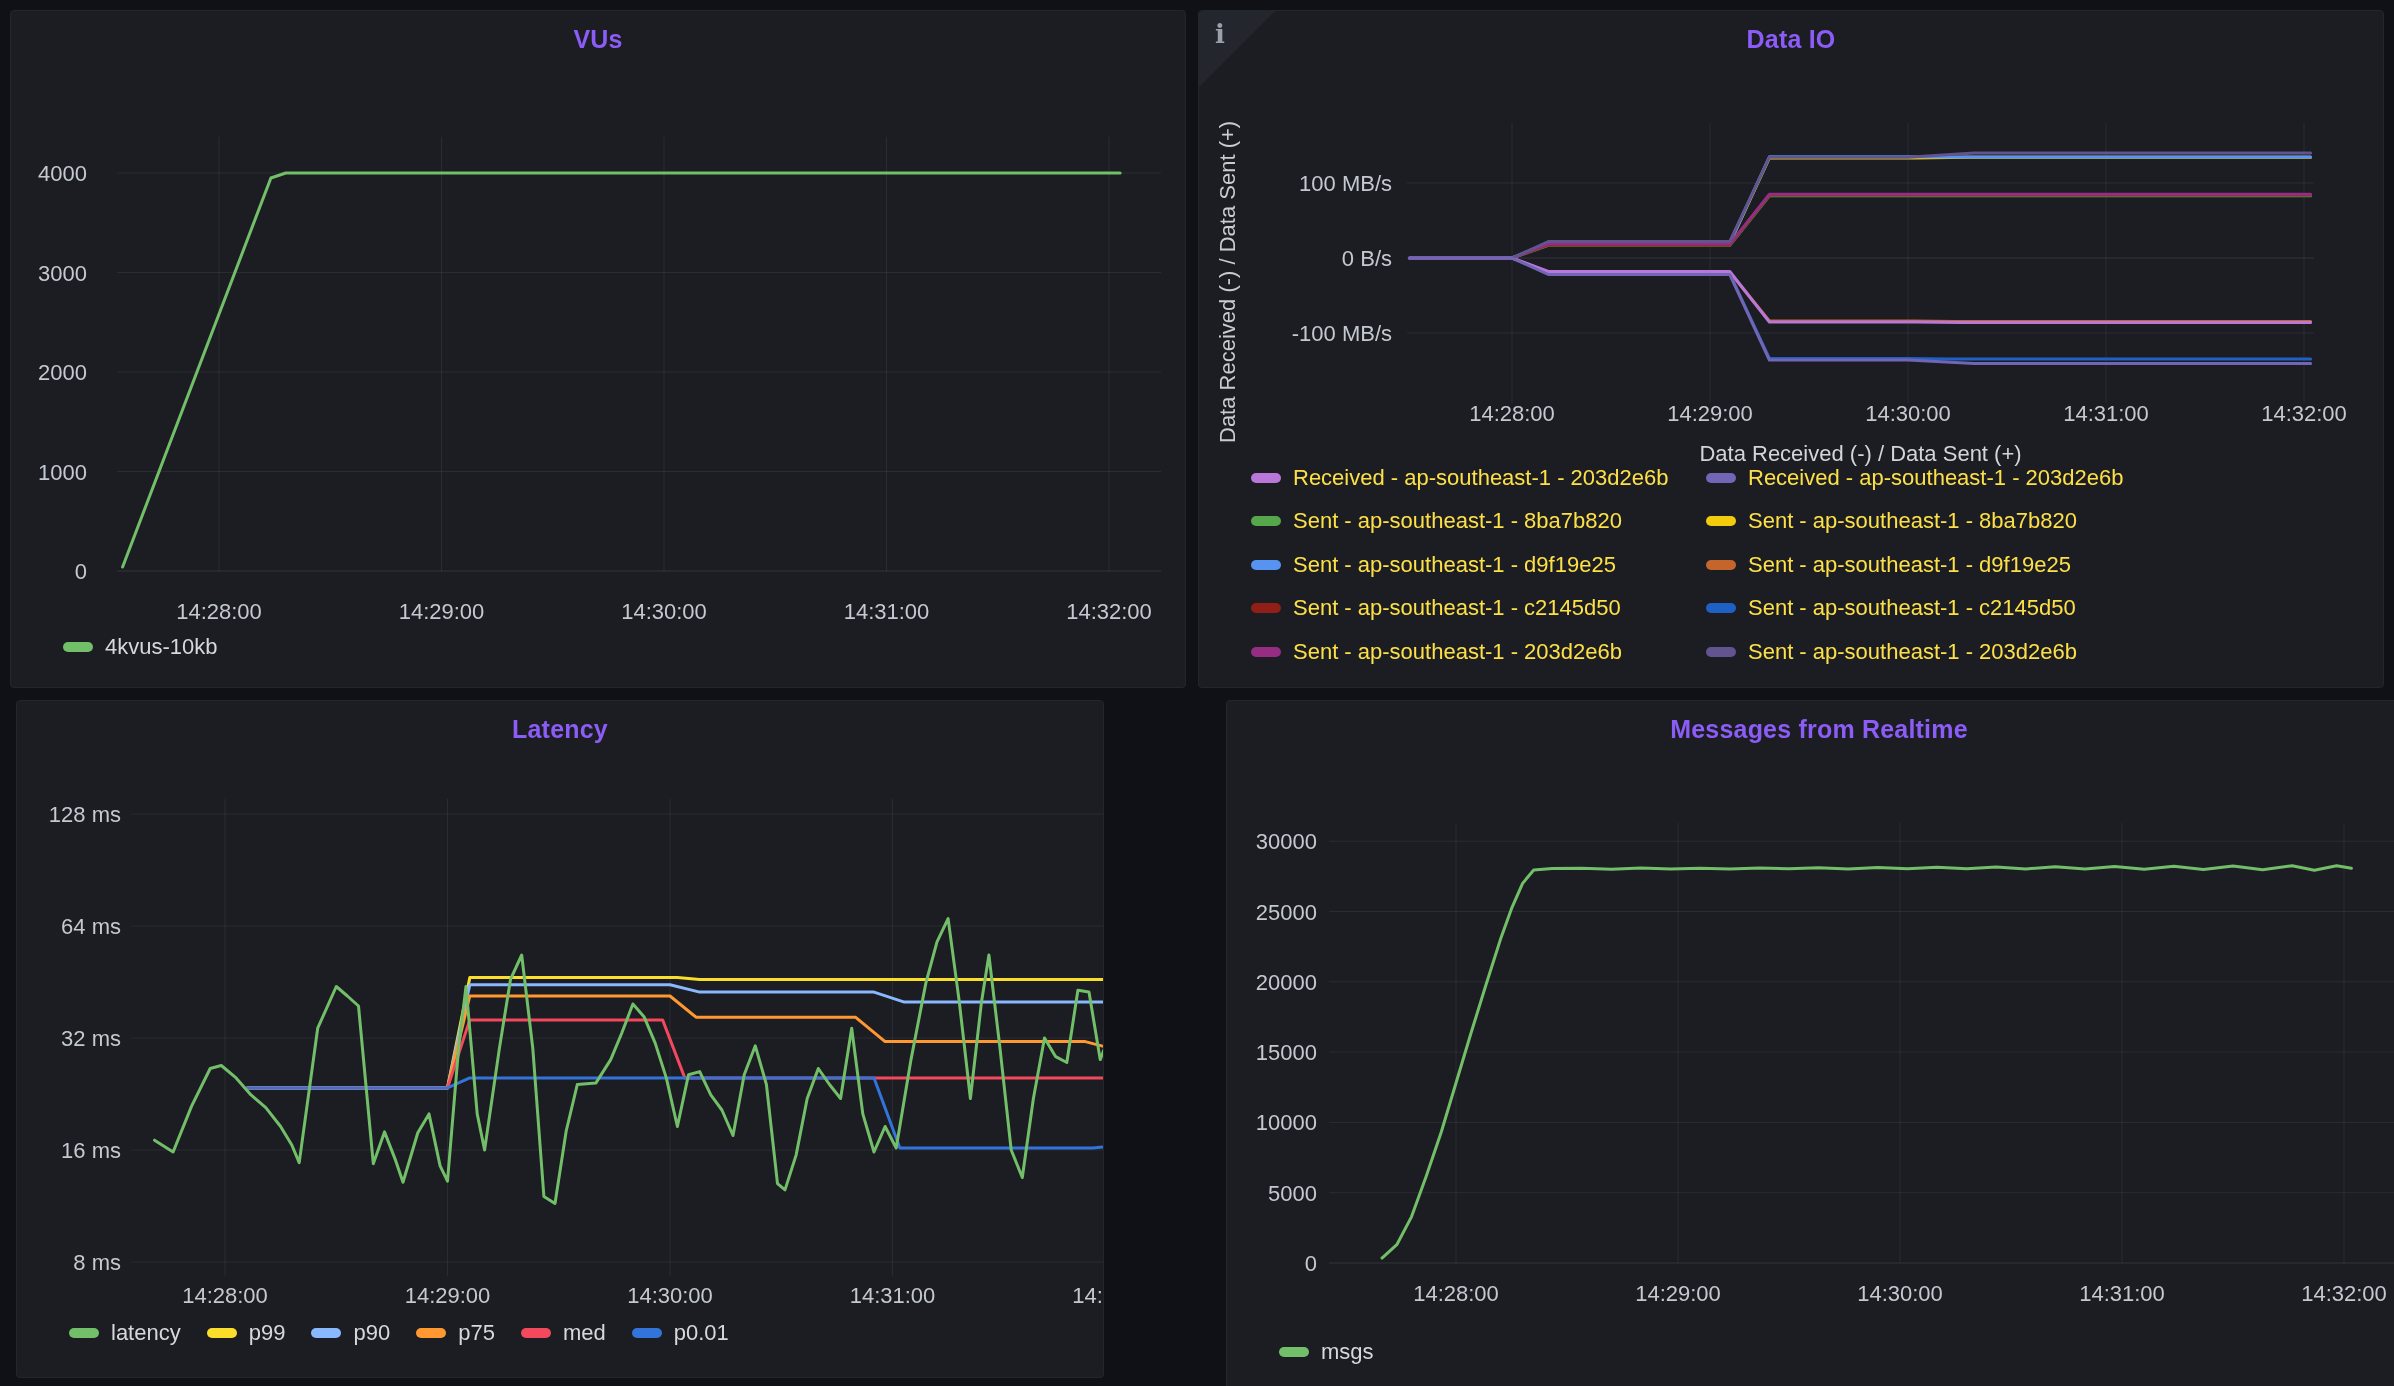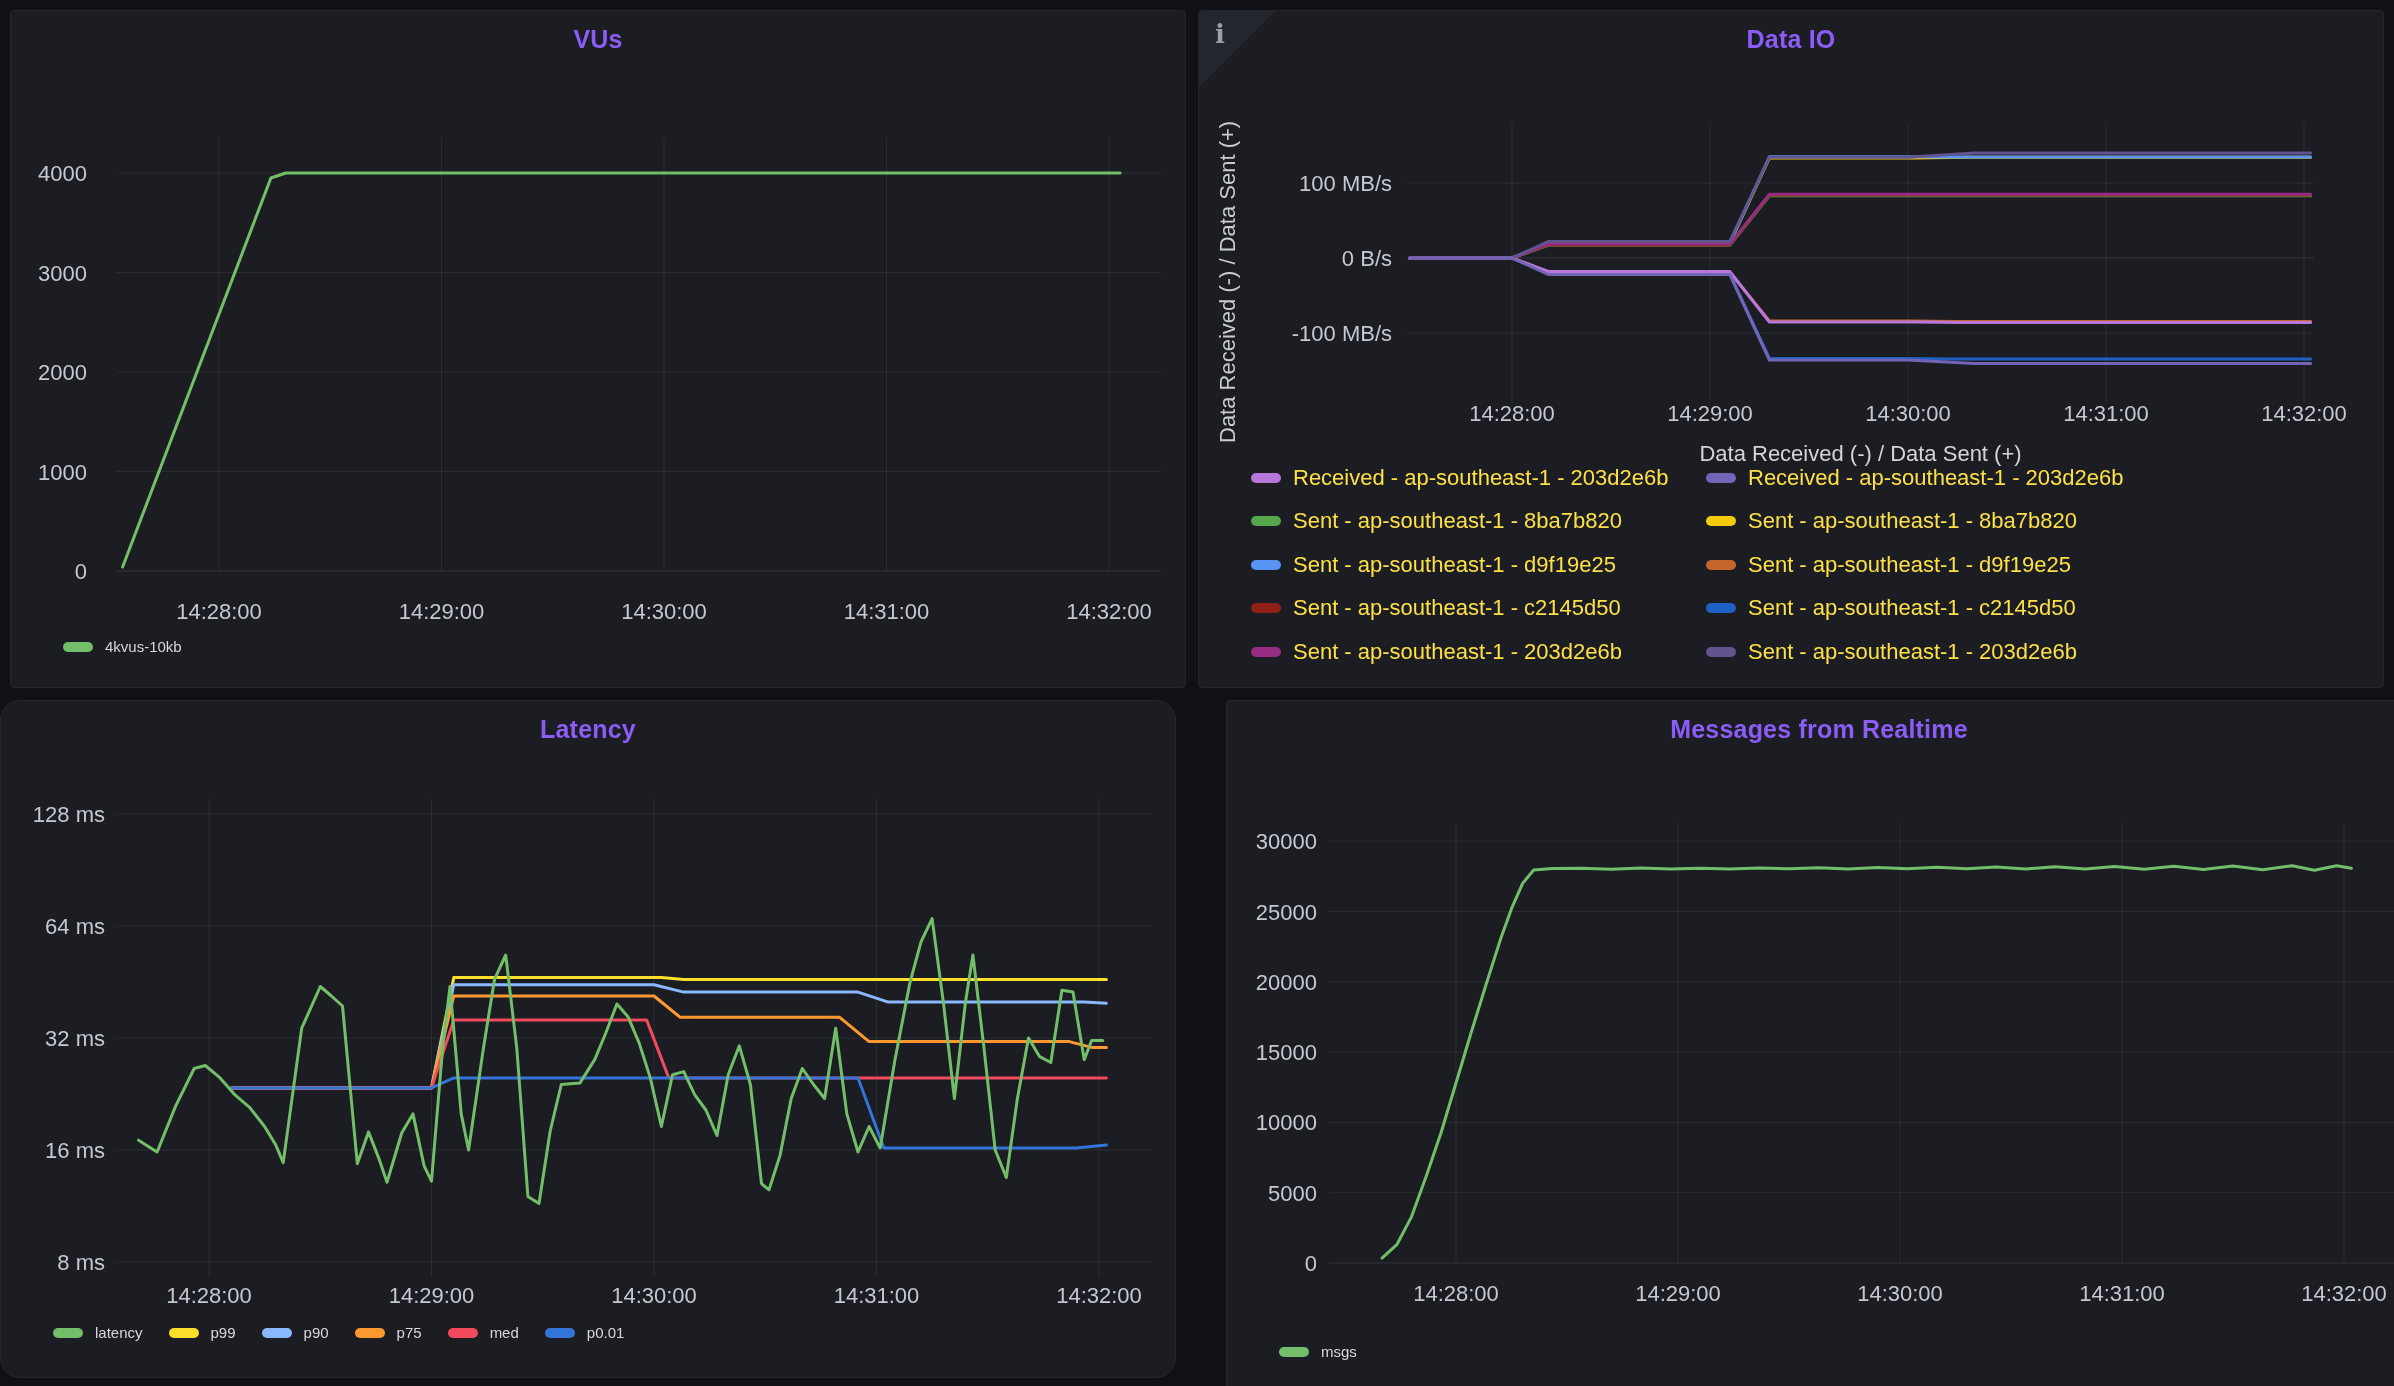--- a/index.html
+++ b/index.html
@@ -3,21 +3,21 @@
 <meta charset="utf-8">
 <style>
   html,body{margin:0;padding:0;background:#101116;width:2394px;height:1386px;overflow:hidden;
     font-family:"Liberation Sans",sans-serif;-webkit-font-smoothing:antialiased;}
   .panel{position:absolute;background:#1b1d22;border:1px solid #24262c;border-radius:4px;
     box-sizing:border-box;overflow:hidden;}
   .panel-title{position:absolute;top:14px;left:0;right:0;text-align:center;
     font-size:25px;font-weight:600;color:#8b5cf6;letter-spacing:.2px;}
   .chart-svg{position:absolute;inset:0;}
   .legend-row{position:absolute;display:flex;align-items:center;gap:26px;
-    font-size:15px;color:#d5d8dd;line-height:28px;}
+    font-size:22px;color:#d5d8dd;line-height:28px;}
   .legend-item{display:flex;align-items:center;gap:12px;white-space:nowrap;cursor:pointer;}
   .swatch{width:30px;height:10px;border-radius:5px;flex:0 0 auto;}
   .xaxis-title{position:absolute;font-size:22px;color:#d2d5db;text-align:center;}
   .yaxis-title{position:absolute;font-size:22px;color:#c7cbd2;white-space:nowrap;
     transform:rotate(-90deg);transform-origin:0 0;}
   .legend-clip{position:absolute;overflow:hidden;}
   .legend-grid{display:grid;grid-template-columns:455px auto;grid-auto-rows:43.5px;
     align-items:center;padding-left:52px;margin-top:-7px;font-size:22px;color:#fde047;}
   .info-fold{position:absolute;top:0;left:0;width:0;height:0;
     border-top:76px solid #23262d;border-right:76px solid transparent;}
@@ -143,21 +143,21 @@
           <span>Sent - ap-southeast-1 - 203d2e6b</span>
         </div>
         <div class="legend-item">
           <span class="swatch" style="background: rgb(97, 84, 143);"></span>
           <span>Sent - ap-southeast-1 - 203d2e6b</span>
         </div>
       </div>
   </div>
 </div>
 
-<div class="panel" id="panel-2" style="left:0;top:700px;width:1176px;height:678px;border-radius:20px;">
+<div class="panel" id="panel-2" style="left:16px;top:700px;width:1088px;height:678px;">
   <div class="panel-title">Latency</div>
   <svg class="chart-svg" id="svg-2" width="1176" height="678">
       <g>
         <line x1="114" x2="1150" y1="561.0" y2="561.0" stroke="rgba(204,204,220,0.09)" stroke-width="1"></line>
         <line x1="114" x2="1150" y1="449.0" y2="449.0" stroke="rgba(204,204,220,0.09)" stroke-width="1"></line>
         <line x1="114" x2="1150" y1="337.0" y2="337.0" stroke="rgba(204,204,220,0.09)" stroke-width="1"></line>
         <line x1="114" x2="1150" y1="225.0" y2="225.0" stroke="rgba(204,204,220,0.09)" stroke-width="1"></line>
         <line x1="114" x2="1150" y1="113.0" y2="113.0" stroke="rgba(204,204,220,0.09)" stroke-width="1"></line>
         <line x1="208.0" x2="208.0" y1="98" y2="575" stroke="rgba(204,204,220,0.09)"></line>
         <line x1="430.5" x2="430.5" y1="98" y2="575" stroke="rgba(204,204,220,0.09)"></line>

